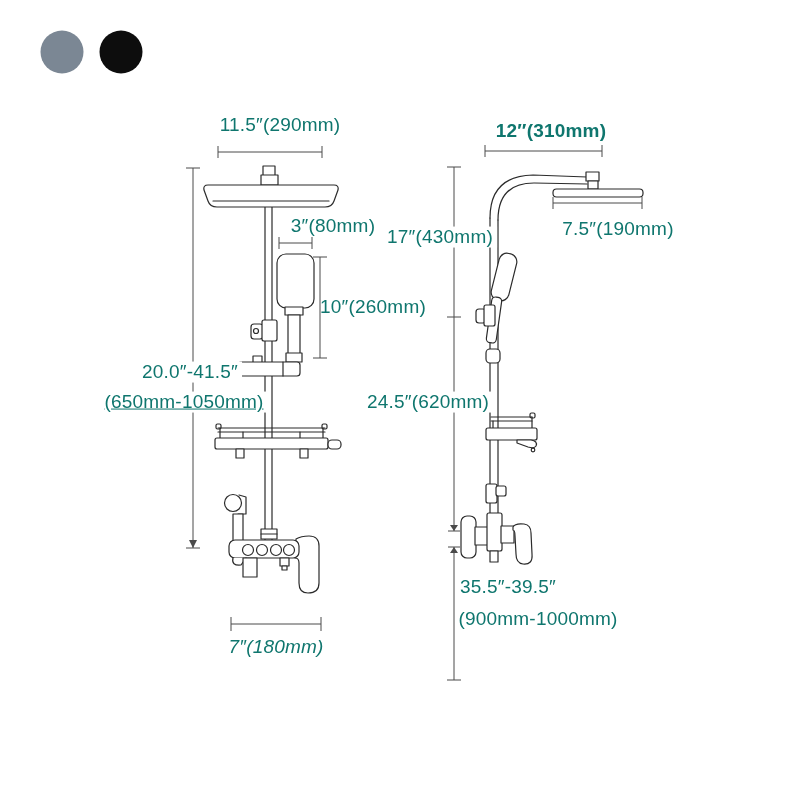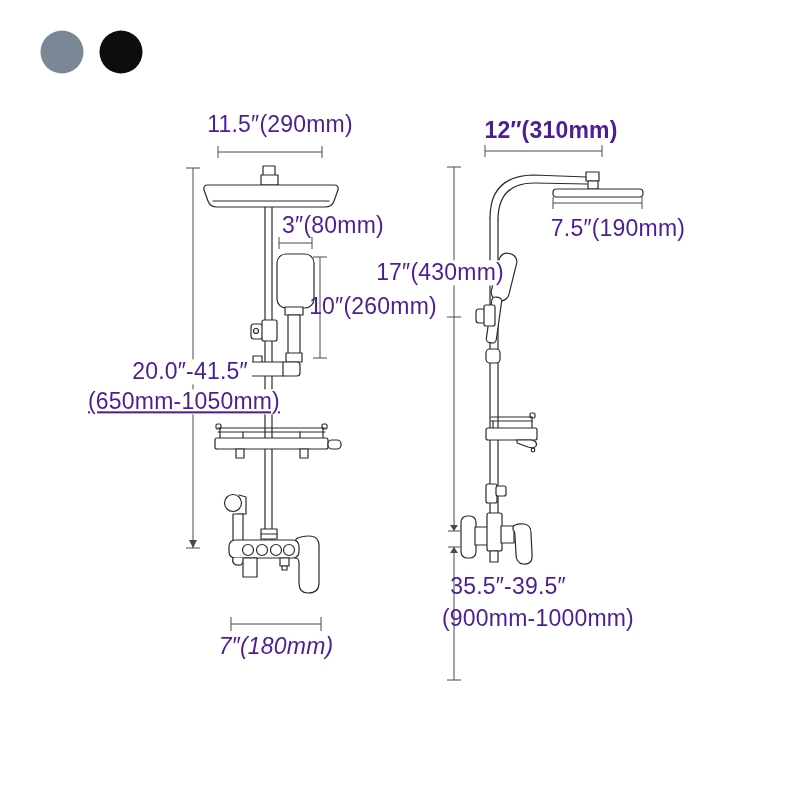--- a/index.html
+++ b/index.html
@@ -7,23 +7,23 @@
     position:relative;
     width:800px;height:800px;
     background:#ffffff;
     font-family:"Liberation Sans", sans-serif;
     overflow:hidden;
   }
   #drawing{position:absolute;left:0;top:0;}
   .dim-label{
     position:absolute;
     transform:translate(-50%,-50%);
-    font-size:23px;
+    font-size:19px;
     letter-spacing:.2px;
-    color:#4c1d95;
+    color:#0f766e;
     white-space:nowrap;
     line-height:1.1;
     text-align:center;
   }
   .dim-label.bg{background:#ffffff;padding:0 4px;}
 </style>
 </head>
 <body>
 
 <div id="stage">
@@ -181,17 +181,18 @@
 
   <div class="dim-label" style="left:280px;top:125px;">11.5″(290mm)</div>
   <div class="dim-label" style="left:333px;top:226px;">3″(80mm)</div>
   <div class="dim-label" style="left:373px;top:307px;">10″(260mm)</div>
   <div class="dim-label bg" style="left:190px;top:372px;">20.0″-41.5″</div>
   <div class="dim-label bg" style="left:184px;top:402px;text-decoration:underline;">(650mm-1050mm)</div>
   <div class="dim-label" style="left:276px;top:647px;font-style:italic;">7″(180mm)</div>
 
   <div class="dim-label" style="left:551px;top:131px;font-weight:bold;">12″(310mm)</div>
   <div class="dim-label" style="left:618px;top:229px;">7.5″(190mm)</div>
-  <div class="dim-label bg" style="left:440px;top:237px;margin-top:36px;">17″(430mm)</div>
+  <div class="dim-label bg" style="left:440px;top:237px;">17″(430mm)</div>
+  <div class="dim-label bg" style="left:428px;top:402px;">24.5″(620mm)</div>
   <div class="dim-label" style="left:508px;top:587px;">35.5″-39.5″</div>
   <div class="dim-label" style="left:538px;top:619px;">(900mm-1000mm)</div>
 
 </div>
 
 </body></html>

